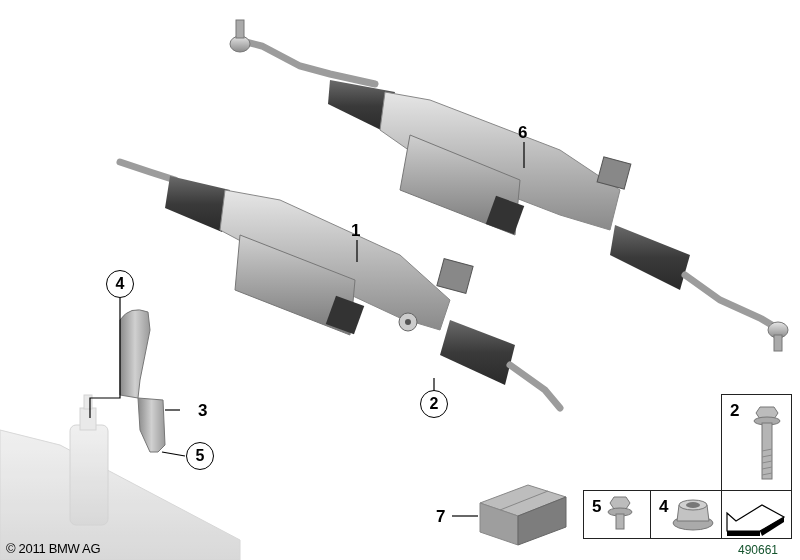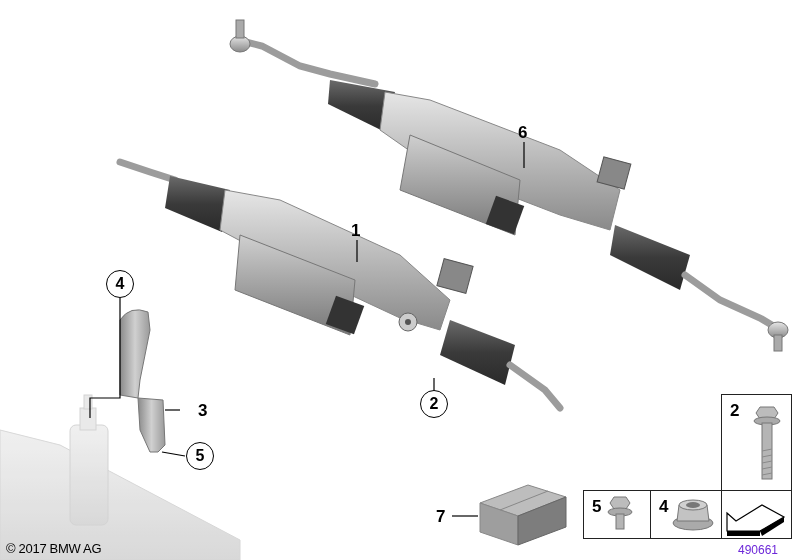--- a/index.html
+++ b/index.html
@@ -3,21 +3,21 @@
 <meta charset="utf-8">
 <style>
   html,body{margin:0;padding:0;background:#fff;}
   body{width:800px;height:560px;position:relative;overflow:hidden;font-family:"Liberation Sans",sans-serif;}
   #diagram{position:absolute;left:0;top:0;width:800px;height:560px;}
   .callout-num{position:absolute;font-weight:bold;font-size:17px;color:#000;line-height:1;}
   .circle{position:absolute;width:26px;height:26px;border:1.6px solid #000;border-radius:50%;background:#fff;display:flex;align-items:center;justify-content:center;font-weight:bold;font-size:16px;color:#000;}
   .box{position:absolute;border:1px solid #222;background:#fff;}
   .box-num{position:absolute;left:8px;top:6px;font-weight:bold;font-size:17px;}
   .copyright{position:absolute;left:6px;top:541px;font-size:13px;color:#000;letter-spacing:-0.3px;}
-  .imgid{position:absolute;left:738px;top:543px;font-size:12px;color:#6d28d9;}
+  .imgid{position:absolute;left:738px;top:543px;font-size:12px;color:#14532d;}
 </style>
 </head>
 <body>
 
 <svg id="diagram" viewBox="0 0 800 560" xmlns="http://www.w3.org/2000/svg">
   <defs>
     <linearGradient id="metal" x1="0" y1="0" x2="0" y2="1">
       <stop offset="0" stop-color="#e6e6e6"></stop>
       <stop offset="0.5" stop-color="#b8b8b8"></stop>
       <stop offset="1" stop-color="#8a8a8a"></stop>
@@ -149,14 +149,14 @@
   </svg>
 </div>
 <div class="box" style="left:721px;top:490px;width:69px;height:47px;">
   <svg width="69" height="47" style="position:absolute;left:0;top:0">
     <path d="M5,22 L14,30 L40,14 L62,26 L38,40 L5,40 Z" fill="#fff" stroke="#000" stroke-width="1.2"></path>
     <path d="M5,40 L38,40 L38,45 L5,45 Z" fill="#000"></path>
     <path d="M38,40 L62,26 L62,31 L40,45 Z" fill="#000"></path>
   </svg>
 </div>
 
-<div class="copyright">© 2017 BMW AG</div>
+<div class="copyright">© 2011 BMW AG</div>
 <div class="imgid">490661</div>
 
 </body></html>

